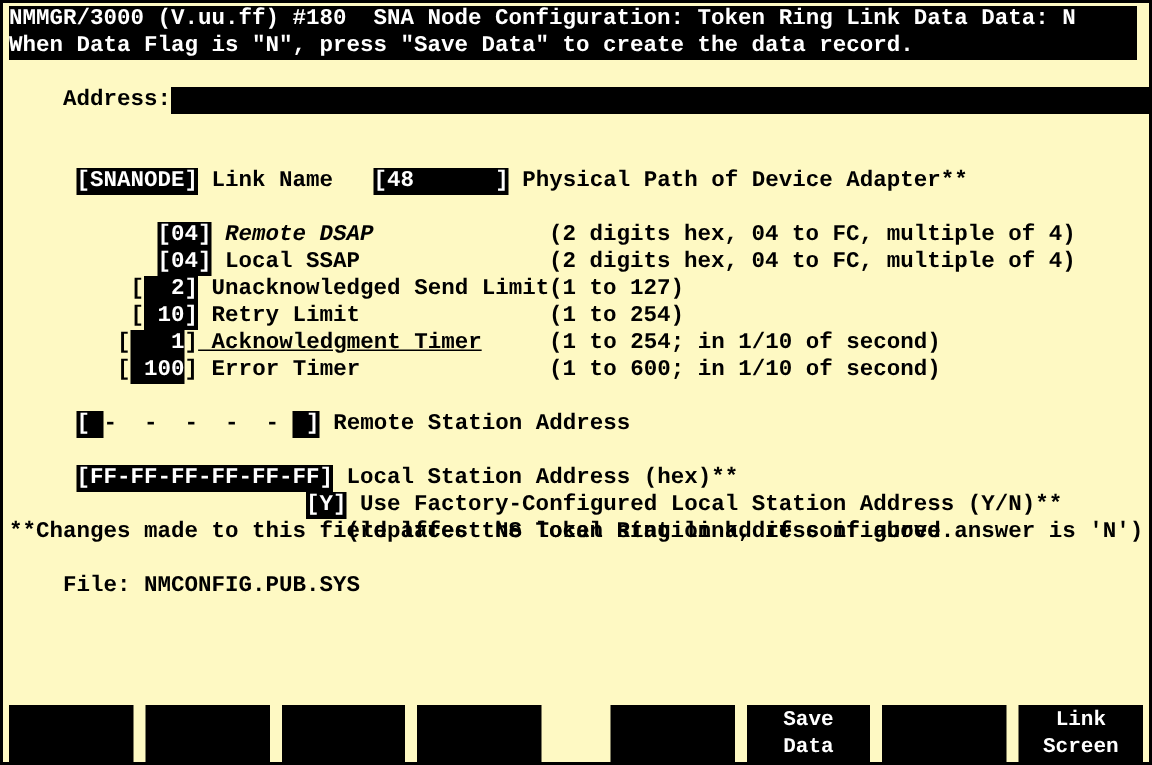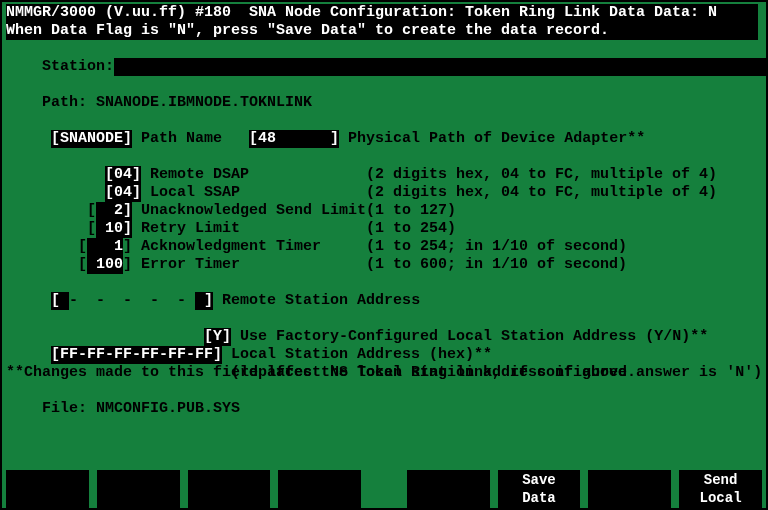--- a/index.html
+++ b/index.html
@@ -3,21 +3,21 @@
 <meta charset="utf-8">
 <style>
   html, body {
     margin: 0;
     padding: 0;
     background: #fff;
   }
   .screen {
     width: 768px;
     height: 510px;
-    background: #15803d;
+    background: #fef9c3;
     border: 2px solid #000;
     box-sizing: border-box;
     font-family: "Courier New", monospace;
     font-size: 15px;
     line-height: 18px;
     font-weight: bold;
     color: #000;
     position: relative;
     overflow: hidden;
     padding: 2px 4px;
@@ -66,75 +66,72 @@
 </style>
 </head>
 <body>
 
 <div class="screen">
 
   <div class="row"><span class="inv" style="width:752px;">NMMGR/3000 (V.uu.ff) #180  SNA Node Configuration: Token Ring Link Data Data: N</span></div>
   <div class="row"><span class="inv" style="width:752px;">When Data Flag is "N", press "Save Data" to create the data record.</span></div>
 
   <div class="row">
-    <span class="norm">Station:</span><span class="cmdbar" style="width:680px;"></span>
+    <span class="norm">Address:</span><span class="cmdbar" style="width:680px;"></span>
+  </div>
+
+  <div class="row"> </div>
+
+
+  <div class="row"> </div>
+
+  <div class="row">
+    <span class="norm"> </span><span class="inv">[SNANODE]</span><span class="norm"> Link Name   </span><span class="inv">[48      ]</span><span class="norm"> Physical Path of Device Adapter**</span>
   </div>
 
   <div class="row"> </div>
 
   <div class="row">
-    <span class="norm">Path: </span><span class="norm">SNANODE.IBMNODE.TOKNLINK</span>
-  </div>
-
-  <div class="row"> </div>
-
-  <div class="row">
-    <span class="norm"> </span><span class="inv">[SNANODE]</span><span class="norm"> Path Name   </span><span class="inv">[48      ]</span><span class="norm"> Physical Path of Device Adapter**</span>
-  </div>
-
-  <div class="row"> </div>
-
-  <div class="row">
-    <span class="norm">       </span><span class="inv">[04]</span><span class="norm" style="width:225px;"> Remote DSAP</span><span class="norm">(2 digits hex, 04 to FC, multiple of 4)</span>
+    <span class="norm">       </span><span class="inv">[04]</span><span class="norm" style="width:225px;font-style:italic;"> Remote DSAP</span><span class="norm">(2 digits hex, 04 to FC, multiple of 4)</span>
   </div>
 
   <div class="row">
     <span class="norm">       </span><span class="inv">[04]</span><span class="norm" style="width:225px;"> Local SSAP</span><span class="norm">(2 digits hex, 04 to FC, multiple of 4)</span>
   </div>
 
   <div class="row">
     <span class="norm">     </span><span class="norm">[</span><span class="inv">  2]</span><span class="norm" style="width:234px;text-align:center;"> Unacknowledged Send Limit</span><span class="norm">(1 to 127)</span>
   </div>
 
   <div class="row">
     <span class="norm">     </span><span class="norm">[</span><span class="inv"> 10]</span><span class="norm" style="width:234px;"> Retry Limit</span><span class="norm">(1 to 254)</span>
   </div>
 
   <div class="row">
-    <span class="norm">    </span><span class="norm">[</span><span class="inv">   1</span><span class="norm">]</span><span class="norm" style="width:234px;"> Acknowledgment Timer</span><span class="norm">(1 to 254; in 1/10 of second)</span>
+    <span class="norm">    </span><span class="norm">[</span><span class="inv">   1</span><span class="norm">]</span><span class="norm" style="width:234px;text-decoration:underline;"> Acknowledgment Timer</span><span class="norm">(1 to 254; in 1/10 of second)</span>
   </div>
 
   <div class="row">
     <span class="norm">    </span><span class="norm">[</span><span class="inv"> 100</span><span class="norm">]</span><span class="norm" style="width:234px;"> Error Timer</span><span class="norm">(1 to 600; in 1/10 of second)</span>
   </div>
 
   <div class="row"> </div>
 
   <div class="row">
     <span class="norm"> </span><span class="inv">[ </span><span class="norm">-  -  -  -  - </span><span class="inv"> ]</span><span class="norm"> Remote Station Address</span>
   </div>
 
   <div class="row"> </div>
 
   <div class="row">
-    <span class="norm">                  </span><span class="inv">[Y]</span><span class="norm"> Use Factory-Configured Local Station Address (Y/N)**</span>
+    <span class="norm"> </span><span class="inv">[FF-FF-FF-FF-FF-FF]</span><span class="norm"> Local Station Address (hex)**</span>
   </div>
 
   <div class="row">
-    <span class="norm"> </span><span class="inv">[FF-FF-FF-FF-FF-FF]</span><span class="norm"> Local Station Address (hex)**</span>
+    <span class="norm">                  </span><span class="inv">[Y]</span><span class="norm"> Use Factory-Configured Local Station Address (Y/N)**</span>
   </div>
   <div class="row">
     <span class="norm">                     </span><span class="norm">(replaces the local station address if above answer is 'N')</span>
   </div>
 
   <div class="row"><span class="norm">**Changes made to this field affect NS Token Ring link, if configured.</span></div>
   <div class="row">
     <span class="norm">File: </span><span class="norm">NMCONFIG.PUB.SYS</span>
   </div>
 
@@ -156,18 +153,18 @@
         <span></span>
       </div>
     <div class="fkey">
       <span>Save</span>
       <span>Data</span>
     </div>
     <div class="fkey">
         <span></span>
       </div>
     <div class="fkey">
-      <span>Send</span>
-      <span>Local</span>
+      <span>Link</span>
+      <span>Screen</span>
     </div>
   </div>
 
 </div>
 
 </body></html>

